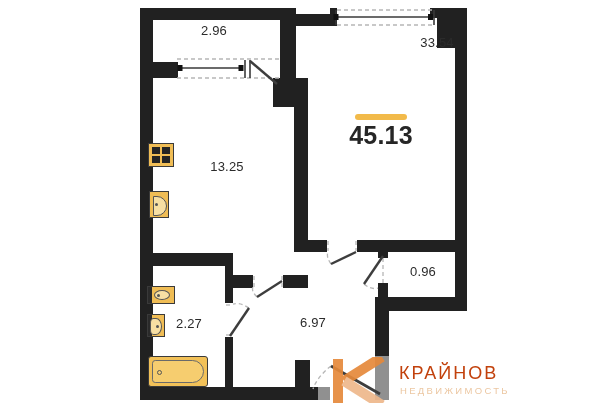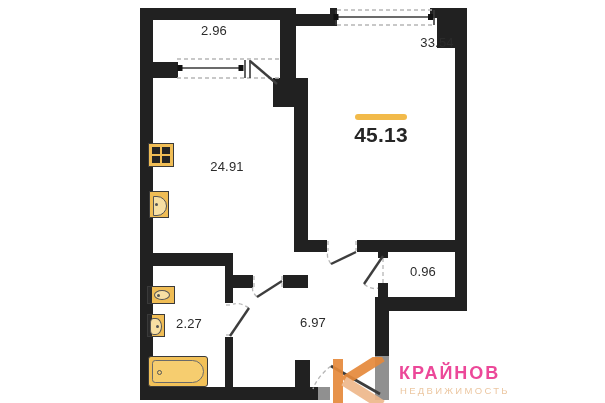--- a/index.html
+++ b/index.html
@@ -1,42 +1,42 @@
 <!DOCTYPE html>
 <html><head>
 <meta charset="utf-8">
 <style>
   html,body{margin:0;padding:0;background:#ffffff;}
   .stage{position:relative;width:605px;height:403px;background:#ffffff;overflow:hidden;
          font-family:"Liberation Sans",sans-serif;}
   .w{position:absolute;background:#212121;}
   .lbl{position:absolute;transform:translate(-50%,-50%);font-size:13px;color:#2b2b2b;
        white-space:nowrap;letter-spacing:.2px;}
-  .lbl.total{font-size:21px;font-weight:bold;color:#262626;}
+  .lbl.total{font-size:25px;font-weight:bold;color:#262626;}
   .accent-line{position:absolute;left:355px;top:114px;width:52px;height:6px;border-radius:3px;
        background:#f2ba4a;}
   svg.ov{position:absolute;left:0;top:0;pointer-events:none;}
   .fix{position:absolute;box-sizing:border-box;border:1.6px solid #3a3a3a;background:#f0bd55;}
   .stove-grid{position:absolute;inset:3px;display:grid;grid-template-columns:1fr 1fr;
        grid-template-rows:1fr 1fr;gap:2px;}
   .stove-grid div{background:#242424;}
   .dshape{position:absolute;left:3px;top:4px;width:12px;height:18px;background:#f7dfa3;
        border:1px solid #555;border-radius:0 12px 12px 0/0 12px 12px 0;}
   .dot{position:absolute;width:3px;height:3px;border-radius:50%;background:#555;}
   .oval{position:absolute;left:6px;top:3px;right:4px;bottom:3px;border:1px solid #555;
        border-radius:50%;background:#f7dfa3;}
   .lstrip{position:absolute;left:0;top:0;bottom:0;width:4px;background:#2a2a2a;}
   .bowl{position:absolute;right:2px;top:3px;width:10px;height:15px;border:1px solid #555;
        background:#f7dfa3;border-radius:30% 50% 50% 30%;}
   .tub-in{position:absolute;inset:3px;border:1px solid #6a6a6a;background:#f6cd6f;
        border-radius:4px 14px 14px 4px;}
   .wm-veil{position:absolute;left:318px;top:356px;width:240px;height:47px;
        background:rgba(255,255,255,.5);}
-  .brand{position:absolute;left:399px;top:363px;font-size:18px;font-weight:bold;
-       letter-spacing:2px;color:#ec4899;}
+  .brand{position:absolute;left:399px;top:363px;font-size:18px;font-weight:normal;
+       letter-spacing:2px;color:#c2410c;}
   .tagline{position:absolute;left:400px;top:385px;font-size:9.5px;font-weight:normal;
        letter-spacing:2.3px;color:#ecc7a2;}
   .z4{z-index:4}.z5{z-index:5}.z6{z-index:6}.z7{z-index:7}
 </style>
 </head>
 <body>
 
 <div class="stage">
 
   <div class="w" style="left:140px;top:8px;width:13px;height:392px"></div>
@@ -128,21 +128,21 @@
     <div class="bowl"></div>
     <div class="dot" style="left:8px;top:10px"></div>
   </div>
   <div class="fix z4" style="left:148px;top:356px;width:60px;height:31px;background:#f2c158;border-radius:3px">
     <div class="tub-in"></div>
     <div class="dot" style="left:8px;top:13px;border:1px solid #555;background:#f6cd6f"></div>
   </div>
 
   <div class="lbl z4" style="left:214px;top:30px">2.96</div>
   <div class="lbl z4" style="left:437px;top:42px">33.54</div>
-  <div class="lbl z4" style="left:227px;top:166px">24.91</div>
+  <div class="lbl z4" style="left:227px;top:166px">13.25</div>
   <div class="lbl z4" style="left:423px;top:271px">0.96</div>
   <div class="lbl z4" style="left:189px;top:323px">2.27</div>
   <div class="lbl z4" style="left:313px;top:322px">6.97</div>
 
   <div class="accent-line z4"></div>
   <div class="lbl total z4" style="left:381px;top:135px">45.13</div>
 
   <div class="wm-veil z5"></div>
   <svg class="ov z6" width="605" height="403" viewBox="0 0 605 403">
     <path d="M331 366 Q317 377 313 389" stroke="#b6b6b6" stroke-width="1.3" stroke-dasharray="4 3" fill="none"></path>

